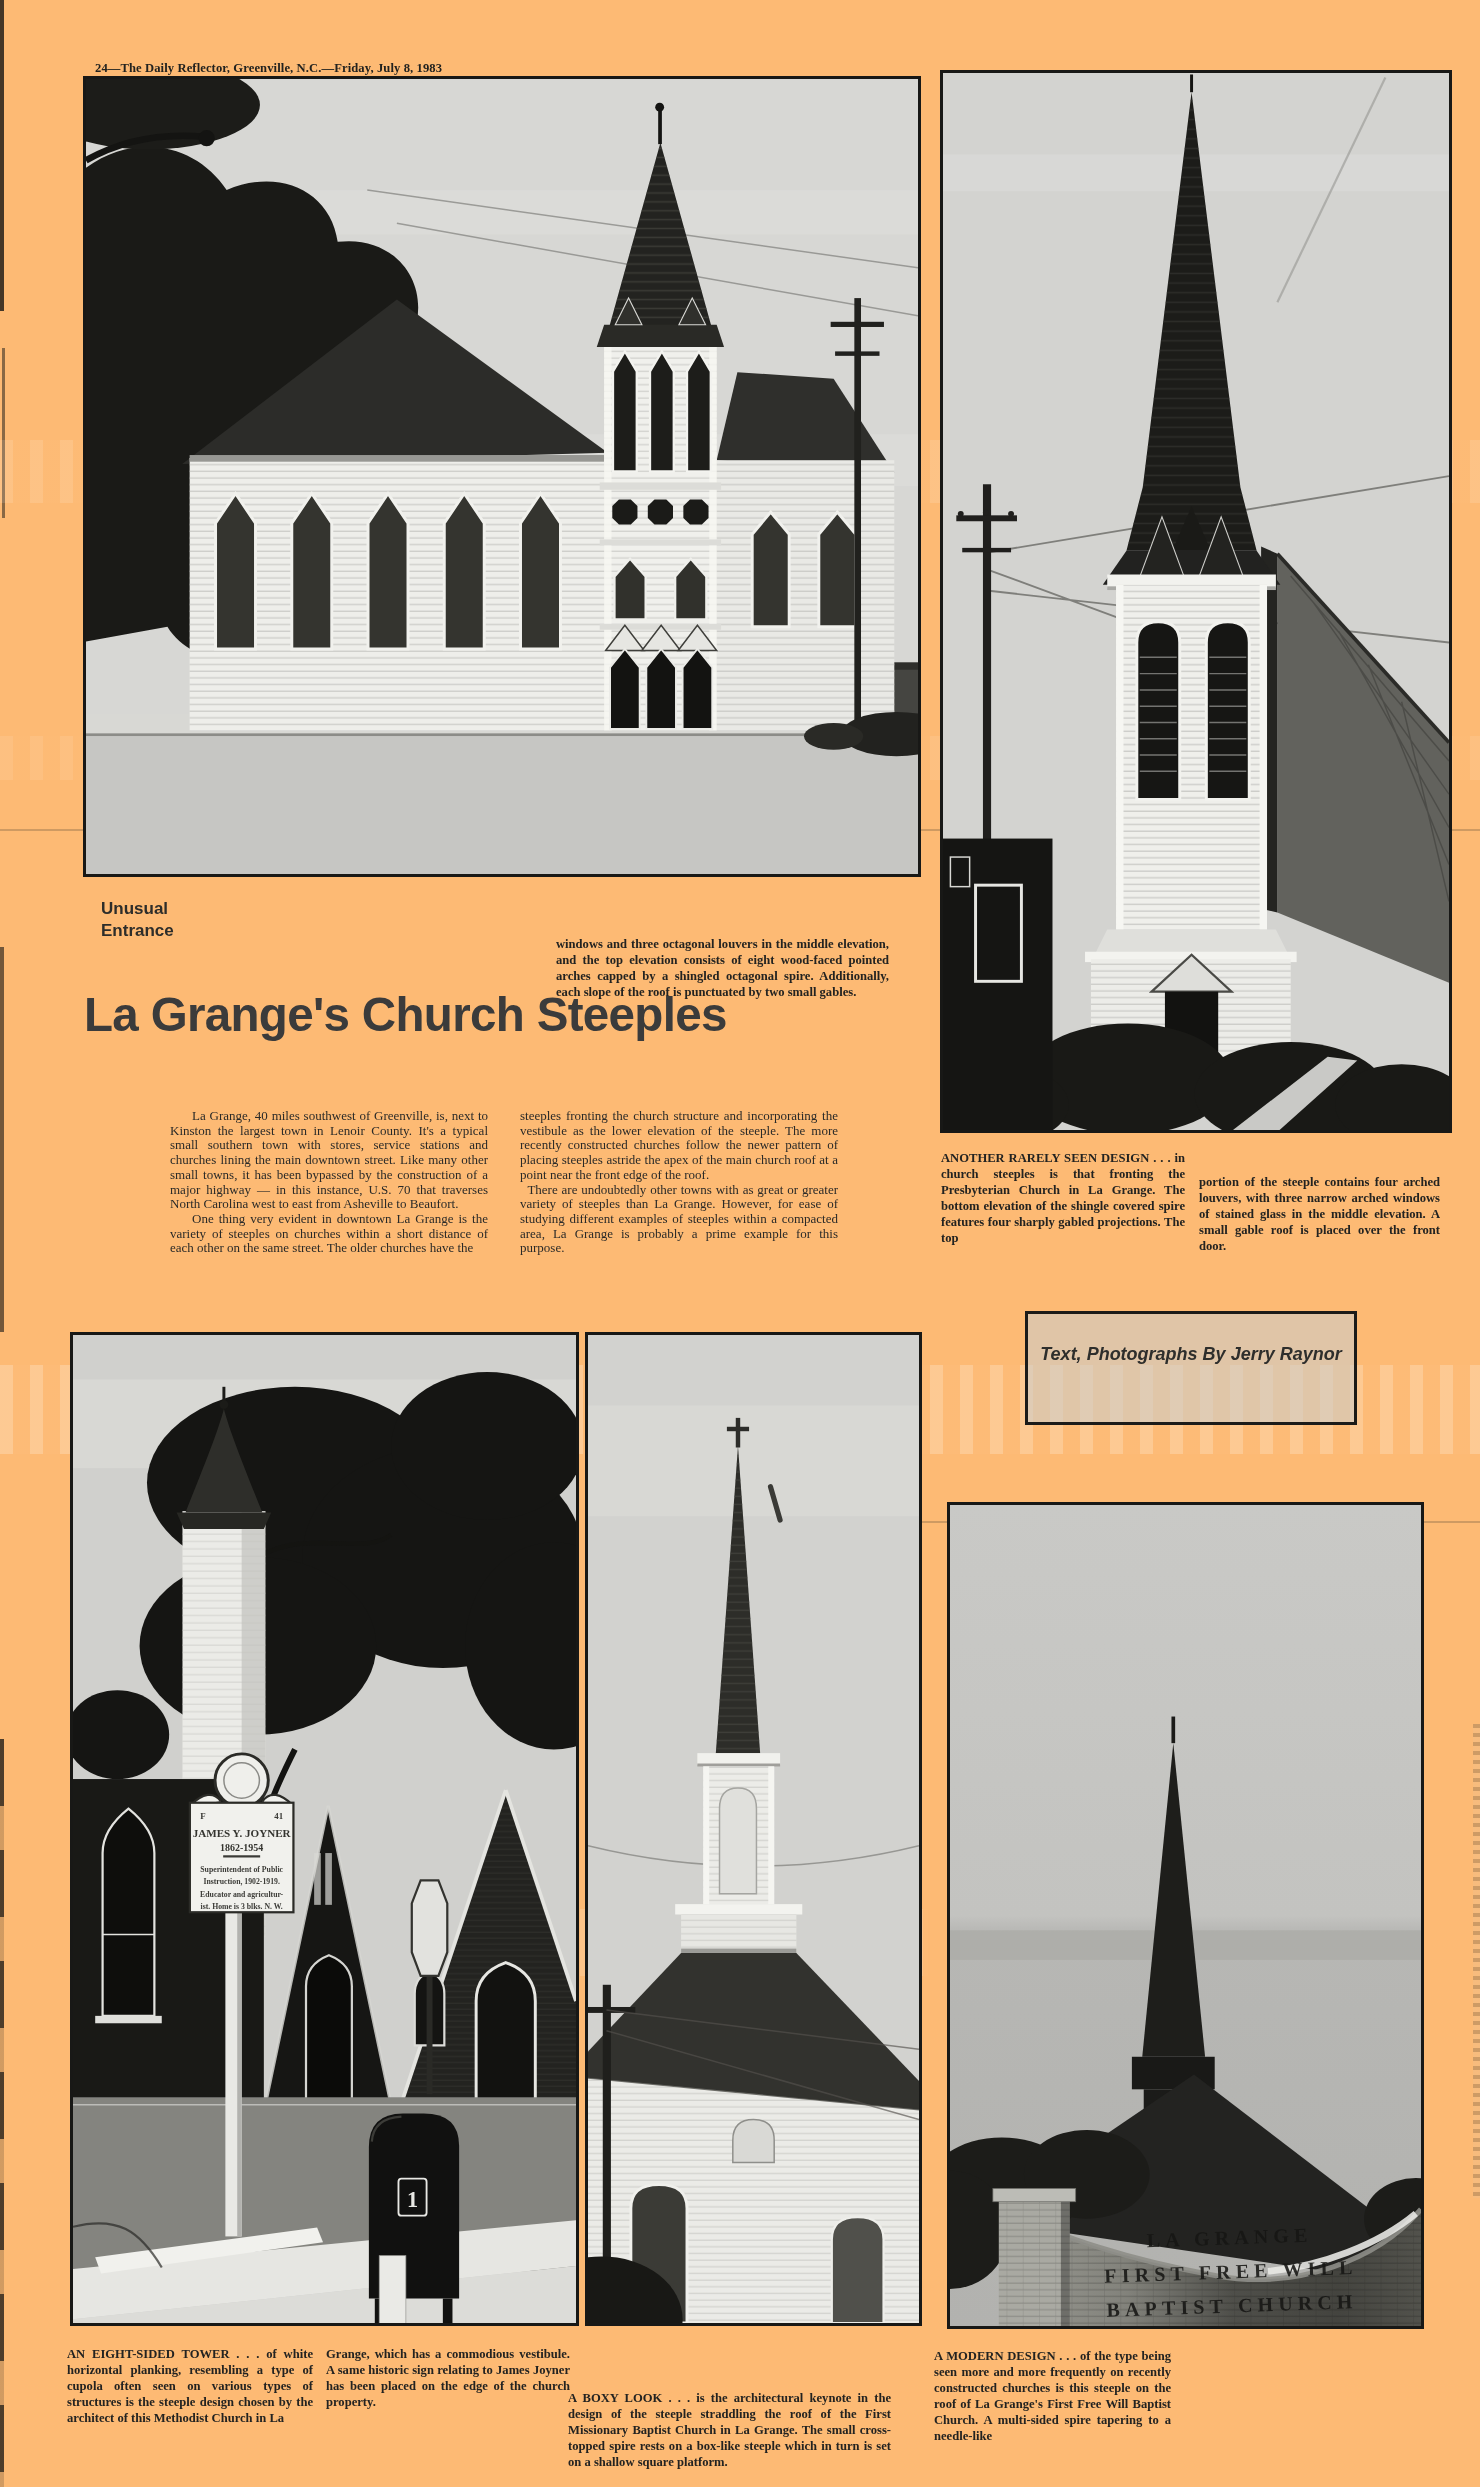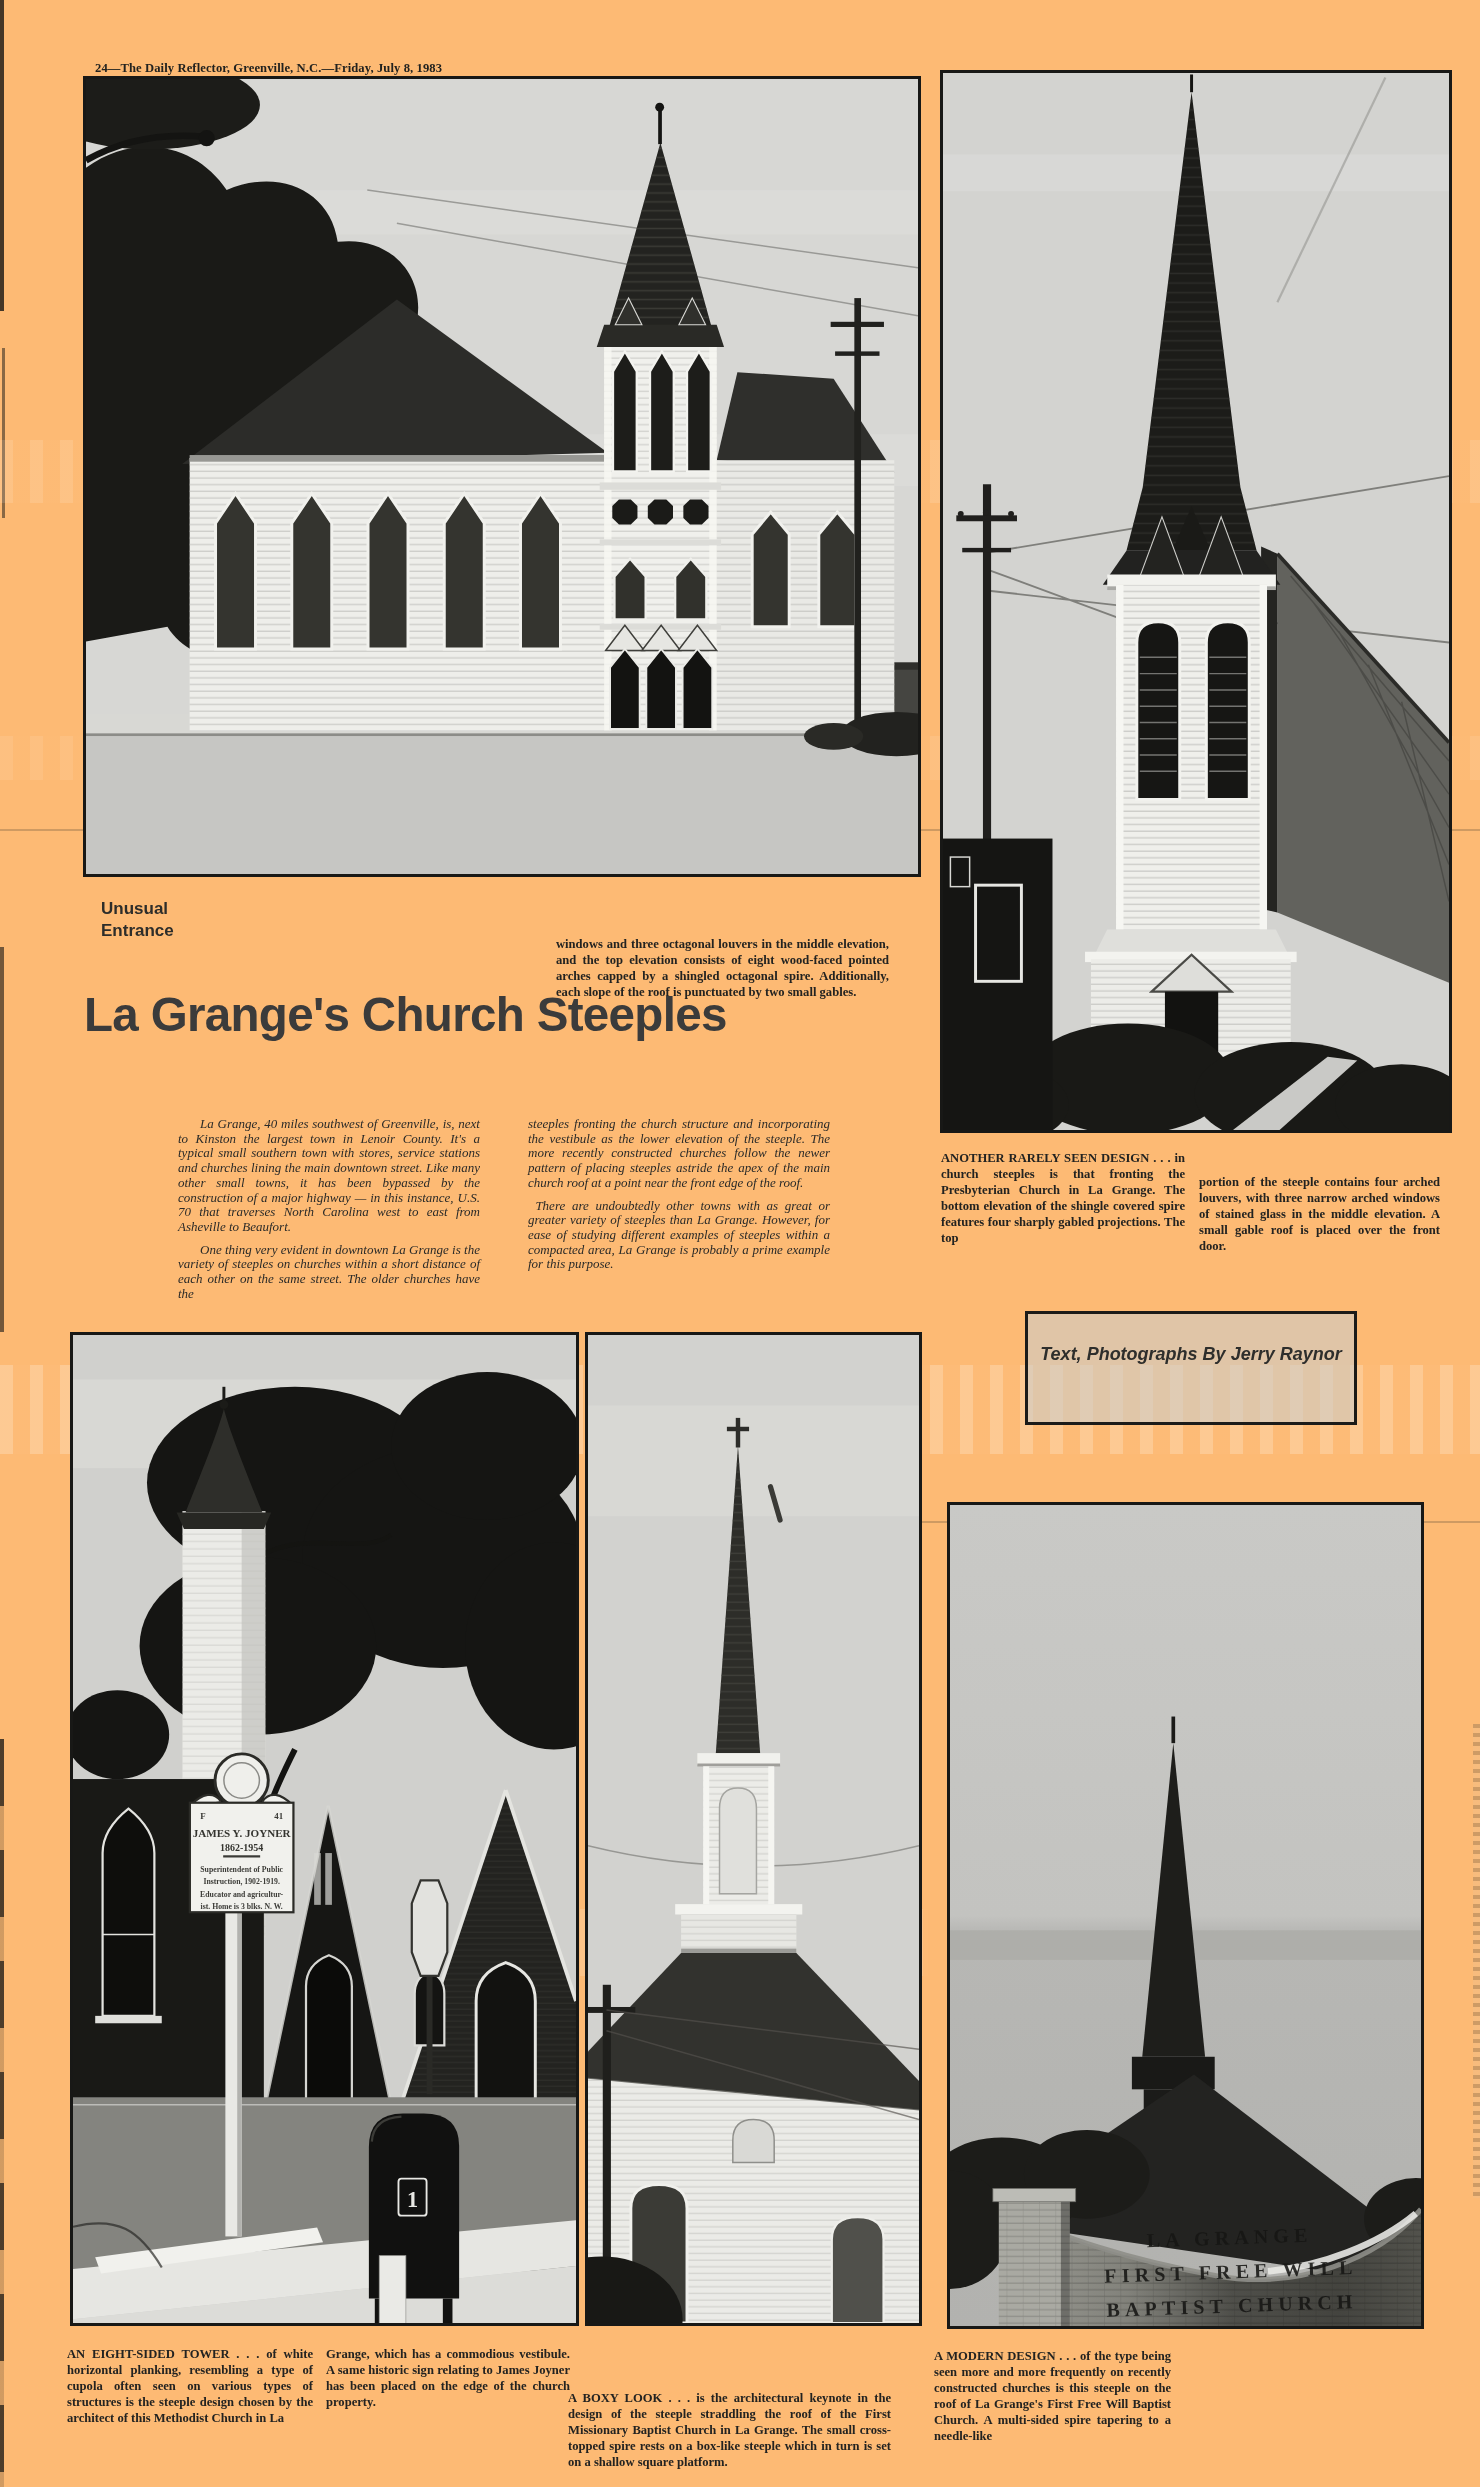--- a/index.html
+++ b/index.html
@@ -13,21 +13,21 @@
   .scratch{background:rgba(40,40,36,.22);pointer-events:none;}
   
   .masthead{font-size:12.6px;font-weight:bold;color:#22221f;letter-spacing:0.1px;}
   .photo{border:3px solid #181816;box-sizing:border-box;background:#d5d5d2;overflow:hidden;}
   .photo svg{display:block;width:100%;height:100%;}
   .cap{font-size:12.6px;line-height:16px;font-weight:bold;color:#232321;text-align:justify;}
   .cap-label{font-family:"Liberation Sans",sans-serif;font-weight:bold;font-size:17px;line-height:22px;color:#2d2d2a;margin-top:6px;}
   .headline{font-family:"Liberation Sans",sans-serif;font-weight:bold;font-size:49px;
             letter-spacing:-0.7px;color:#3b3b3b;white-space:nowrap;transform:scaleX(.97);transform-origin:left;}
   .body-col{font-size:13px;line-height:14.7px;color:#2a2a28;text-align:justify;}
-  .body-col p{margin:8px;font-style:italic;}
+  .body-col p{margin:0;}
   .ind30{text-indent:22px;}
   .ind10{text-indent:7.4px;}
   .credit-box{border:3.7px solid #1b1b19;box-sizing:border-box;background:rgba(205,205,202,.6);}
   .credit-text{font-family:"Liberation Sans",sans-serif;font-weight:bold;font-style:italic;
                font-size:18px;color:#2e2e2c;text-align:center;margin-top:30px;}
   svg text{font-family:"Liberation Serif",serif;}
 </style>
 </head>
 <body>
 

